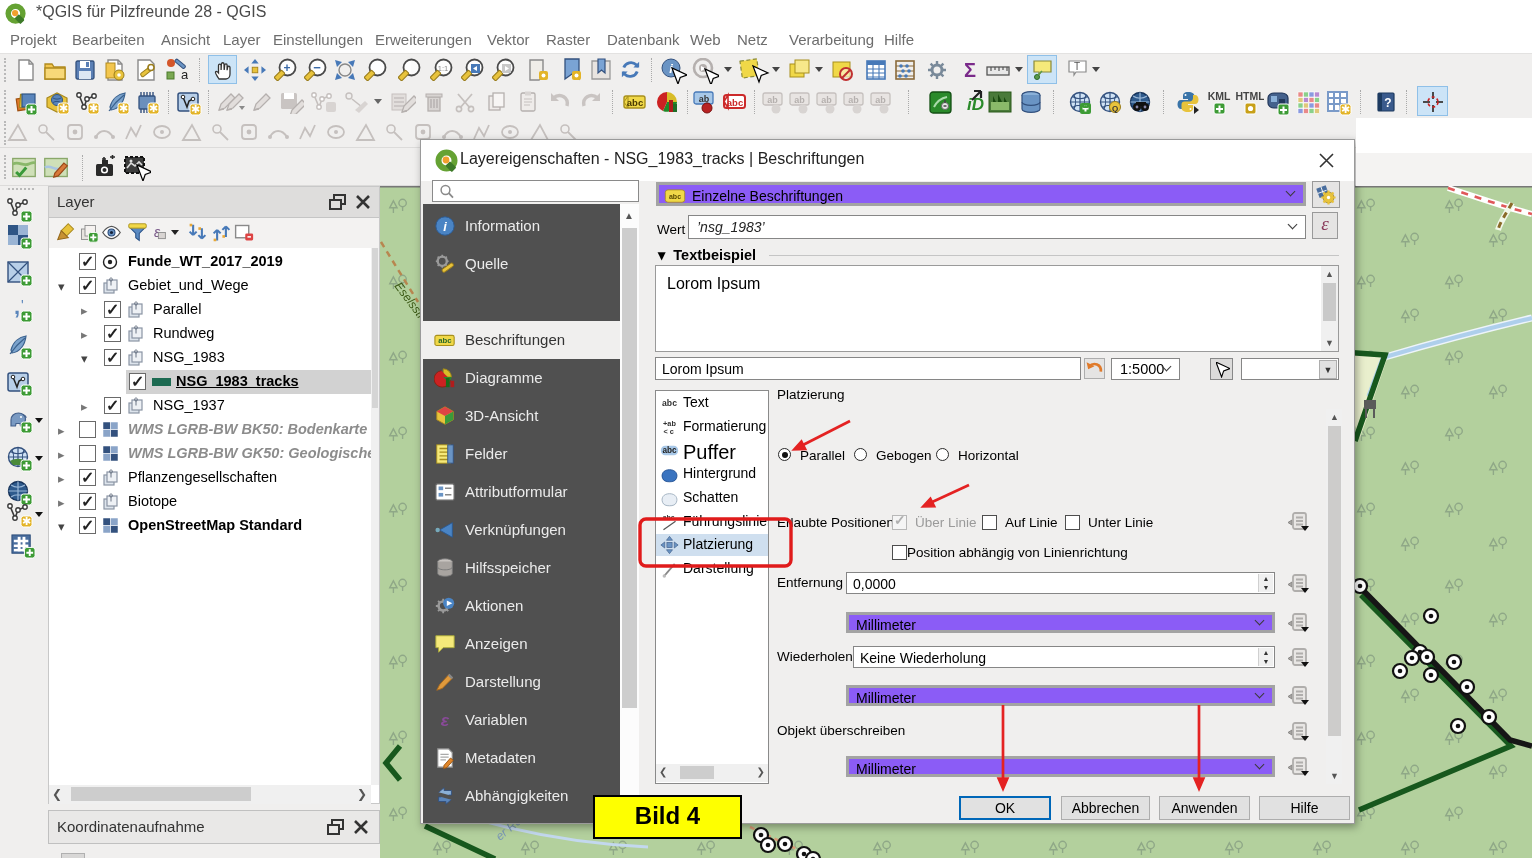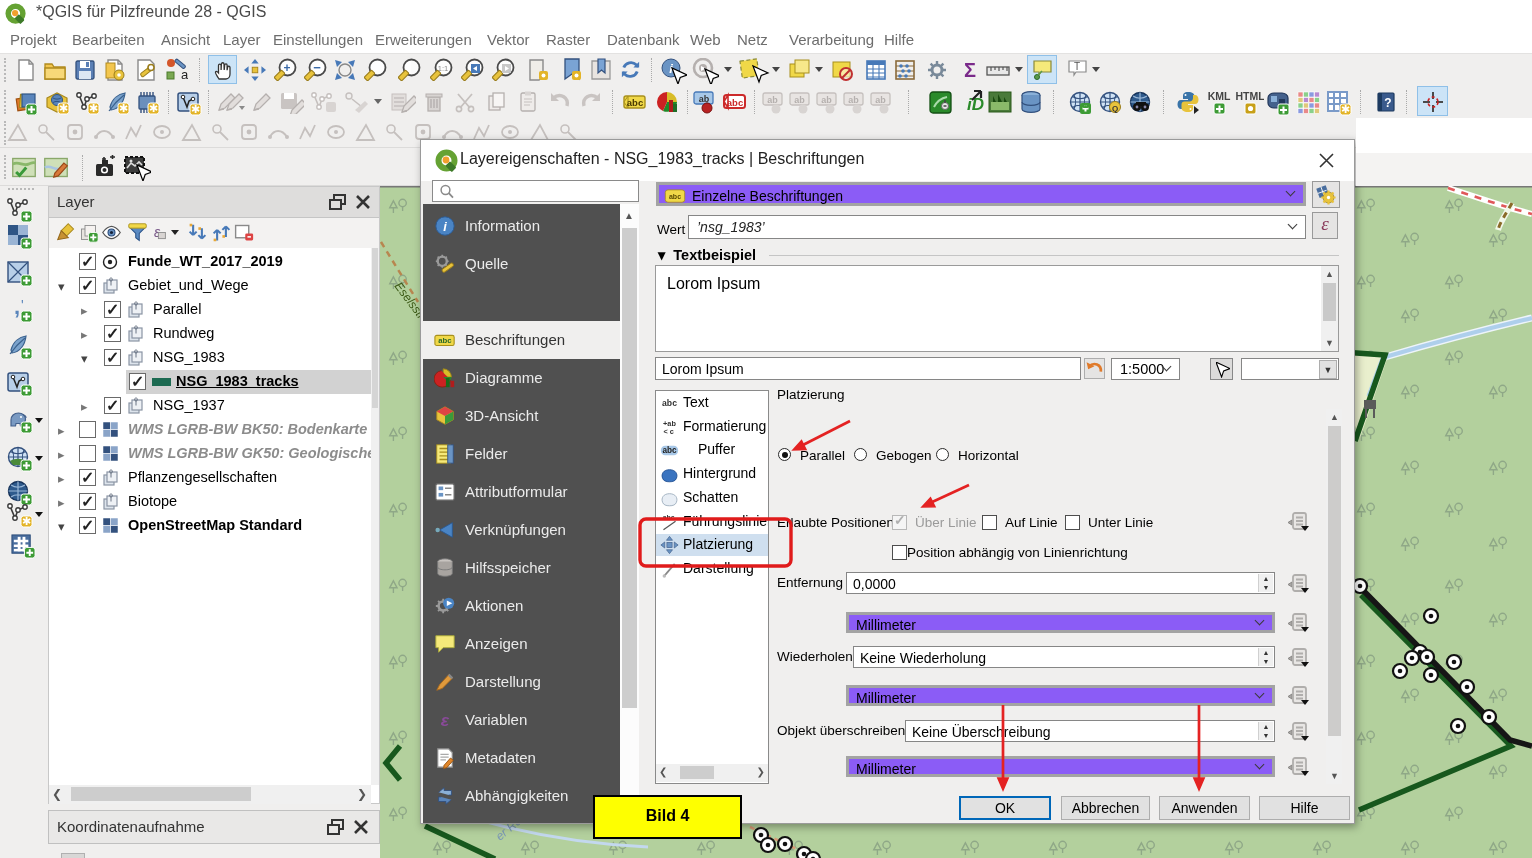--- a/index.html
+++ b/index.html
@@ -49,21 +49,21 @@
 .chev{position:absolute;right:9px;top:50%;width:7px;height:7px;margin-top:-6px;border-right:1.7px solid #3a3a3a;border-bottom:1.7px solid #3a3a3a;transform:rotate(45deg);color:transparent;overflow:hidden}
 .tfield{position:absolute;background:#fff;border:1px solid #868686;font-size:14px;color:#000}
 .spin{position:absolute;background:#fff;border:1px solid #868686;font-size:14px;color:#000}
 .spinbtn{position:absolute;right:1px;top:1px;width:15px;bottom:1px;background:#f0f0f0;border-left:1px solid #d0d0d0;font-size:7px;color:#333;text-align:center;line-height:9px}
 .btn{position:absolute;height:24px;background:#e1e1e1;border:1px solid #adadad;font-size:14px;color:#000;text-align:center;line-height:22px}
 .btn.def{border:2px solid #0067b8;line-height:20px}
 .lbl14{position:absolute;font-size:13.5px;color:#000;white-space:nowrap}
 .cbx{position:absolute;width:15px;height:15px;background:#fff;border:1.5px solid #4d4d4d}
 .radio{position:absolute;width:13px;height:13px;background:#fff;border:1.6px solid #2a2a2a;border-radius:50%}
 
-#bild4{position:absolute;left:593px;top:795px;width:149px;height:44px;background:#feff00;border:2.5px solid #000;text-align:center;font-weight:bold;font-size:16px;line-height:38px;color:#000}
+#bild4{position:absolute;left:593px;top:795px;width:149px;height:44px;background:#feff00;border:2.5px solid #000;text-align:center;font-weight:bold;font-size:24px;line-height:38px;color:#000}
 </style></head>
 <body>
 <div id="app">
 <svg width="0" height="0" style="position:absolute">
 <defs>
 <g id="plusbadge">
           <rect x="12" y="12" width="11" height="11" rx="2.5" fill="#3d9b35" stroke="#fff" stroke-width="1"></rect>
           <path d="M17.5 14v7M14 17.5h7" stroke="#fff" stroke-width="2"></path>
         </g>
 <g id="starbadge">
@@ -1422,21 +1422,21 @@
               <text x="11" y="10" font-size="8.5" font-weight="bold" fill="#333" text-anchor="middle">+ab</text>
               <text x="10" y="19" font-size="8.5" font-weight="bold" fill="#333" text-anchor="middle">&lt; c</text>
             </svg>
             <span style="position:absolute;left:27px;top:2px;font-size:14px;white-space:nowrap">Formatierung</span>
           </div>
           <div style="position:absolute;left:0;top:48.4px;width:112px;height:22px;">
             <svg class="abs" style="left:4px;top:1px" width="19" height="20" viewBox="0 0 22 22">
               <rect x="1" y="6" width="20" height="11" rx="5" fill="#a8c8e8"></rect>
               <text x="11" y="15" font-size="9.5" font-weight="bold" fill="#222" text-anchor="middle">abc</text>
             </svg>
-            <span style="position:absolute;left:42px;top:2px;font-size:14px;white-space:nowrap">Puffer</span>
+            <span style="position:absolute;left:27px;top:2px;font-size:20px;white-space:nowrap">Puffer</span>
           </div>
           <div style="position:absolute;left:0;top:72.1px;width:112px;height:22px;">
             <svg class="abs" style="left:4px;top:1px" width="19" height="20" viewBox="0 0 22 22">
               <path d="M3 16c-2-5 1-10 8-10s10 5 8 10c-1 3-4 4-8 4s-7-1-8-4z" fill="#3a74c0" stroke="#1a4a90"></path>
             </svg>
             <span style="position:absolute;left:27px;top:2px;font-size:14px;white-space:nowrap">Hintergrund</span>
           </div>
           <div style="position:absolute;left:0;top:95.8px;width:112px;height:22px;">
             <svg class="abs" style="left:4px;top:1px" width="19" height="20" viewBox="0 0 22 22">
               <path d="M3 16c-2-5 1-10 8-10s10 5 8 10c-1 3-4 4-8 4s-7-1-8-4z" fill="#e8eef5" stroke="#9ab"></path>
@@ -1520,24 +1520,20 @@
           <use href="#i-dd"></use>
         </svg>
         <div class="combo" style="left:207px;top:504px;width:429px;height:21px">
           <span style="position:absolute;left:7px;top:2px">Millimeter</span>
           <span class="chev">▾</span>
         </div>
         <svg class="ico" style="left:646px;top:502px" width="26" height="24" viewBox="0 0 24 24">
           <use href="#i-dd"></use>
         </svg>
         <div class="lbl14" style="left:138px;top:542px">Objekt überschreiben</div>
-        <div class="spin" style="left:266px;top:539px;width:370px;height:22px">
-          <span style="position:absolute;left:6px;top:3px">Keine Überschreibung</span>
-          <div class="spinbtn">▲<br>▼</div>
-        </div>
         <svg class="ico" style="left:646px;top:538px" width="26" height="24" viewBox="0 0 24 24">
           <use href="#i-dd"></use>
         </svg>
         <div class="combo" style="left:207px;top:575px;width:429px;height:21px">
           <span style="position:absolute;left:7px;top:2px">Millimeter</span>
           <span class="chev">▾</span>
         </div>
         <svg class="ico" style="left:646px;top:573px" width="26" height="24" viewBox="0 0 24 24">
           <use href="#i-dd"></use>
         </svg>

